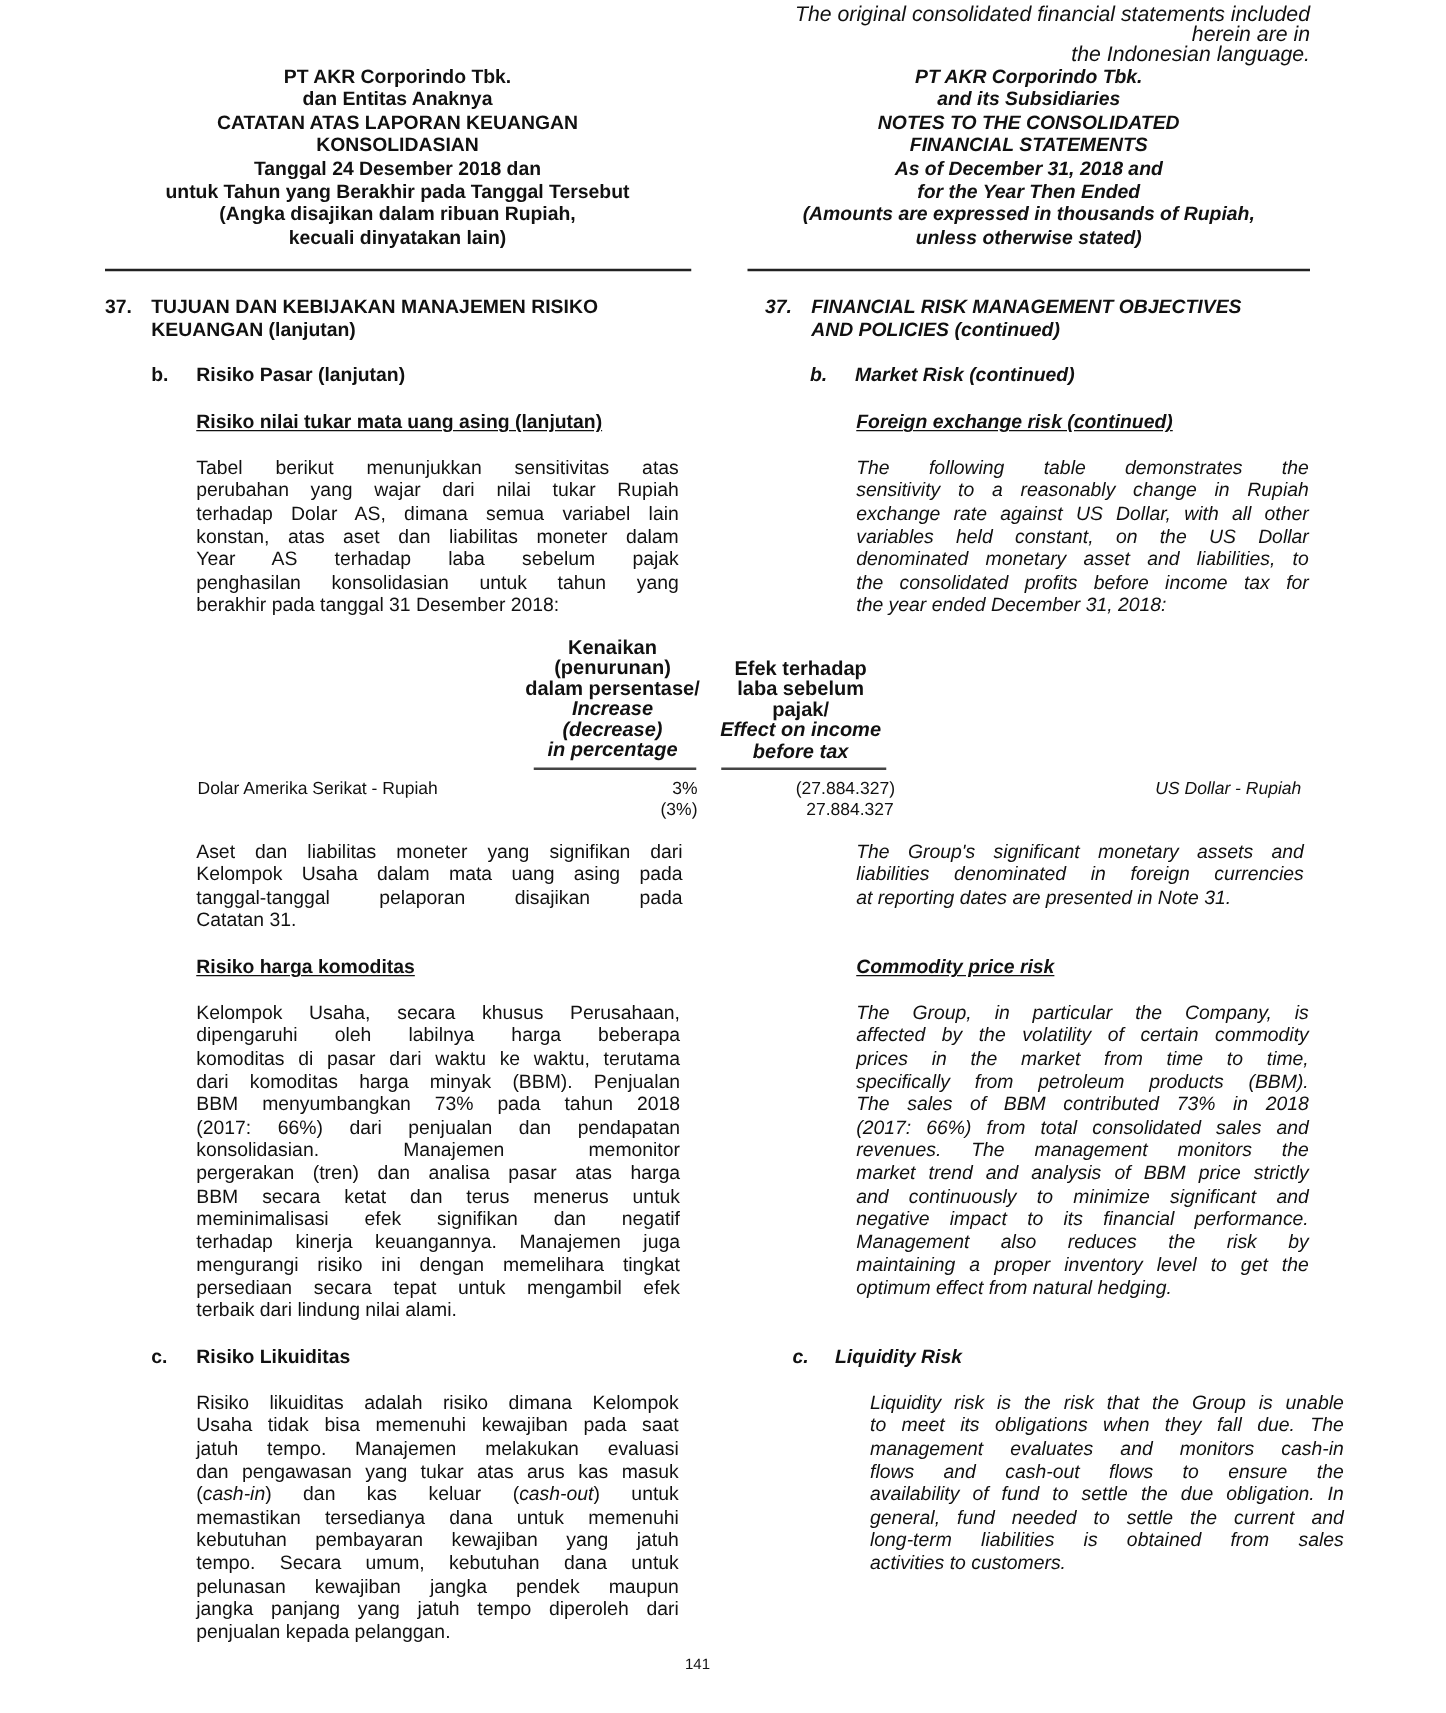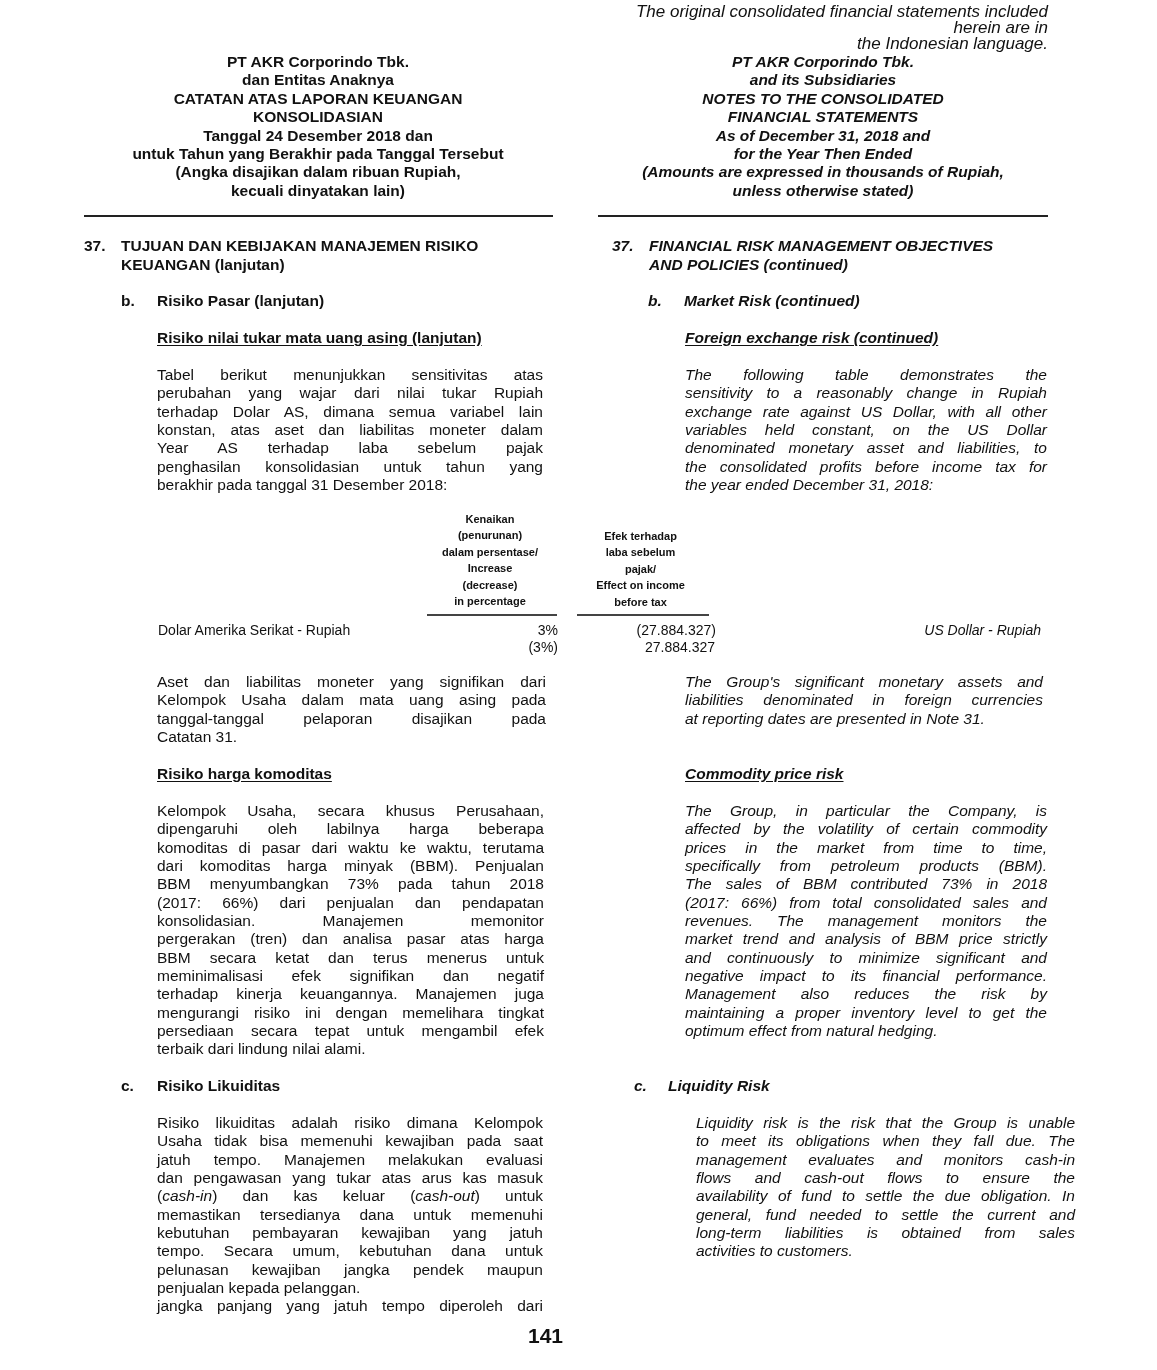--- a/index.html
+++ b/index.html
@@ -30,25 +30,25 @@
   .uh { font-weight: bold; font-size: 15.5px; text-decoration: underline; text-underline-offset: 2px; white-space: nowrap; }
 
   .para {
     font-size: 15.5px; line-height: 18.35px; text-align: justify;
     text-align-last: left;
   }
   .para.i { font-style: italic; }
   .para .ln { display: block; text-align: justify; text-align-last: justify; white-space: nowrap; }
   .para .ln.last { text-align-last: left; }
 
-  .th { font-weight: bold; font-size: 11px; line-height: 16.4px; text-align: center; }
-  .th .en { }
+  .th { font-weight: bold; font-size: 16px; line-height: 16.4px; text-align: center; }
+  .th .en { font-style: italic; }
   .th-rule { height: 2px; background: #444; top: 614px; }
   .cell { font-size: 14px; line-height: 16.5px; white-space: nowrap; }
-  .pagenum { left: 528px; top: 1324px; width: 60px; font-size: 21px; font-weight: bold; }
+  .pagenum { left: 528px; top: 1324px; width: 60px; text-align: center; font-size: 12px; }
 </style>
 </head>
 <body>
 
 <div class="abs disclaimer">
   <div>The original consolidated financial statements included herein are in</div>
   <div>the Indonesian language.</div>
 </div>
 
 <div class="abs hdr left">
@@ -208,22 +208,22 @@
 <div class="abs para" style="left:157px; top:1114px; width:386px;">
   <span class="ln">Risiko likuiditas adalah risiko dimana Kelompok</span>
   <span class="ln">Usaha tidak bisa memenuhi kewajiban pada saat</span>
   <span class="ln">jatuh tempo. Manajemen melakukan evaluasi</span>
   <span class="ln">dan pengawasan yang tukar atas arus kas masuk</span>
   <span class="ln">(<i>cash-in</i>) dan kas keluar (<i>cash-out</i>) untuk</span>
   <span class="ln">memastikan tersedianya dana untuk memenuhi</span>
   <span class="ln">kebutuhan pembayaran kewajiban yang jatuh</span>
   <span class="ln">tempo. Secara umum, kebutuhan dana untuk</span>
   <span class="ln">pelunasan kewajiban jangka pendek maupun</span>
+  <span class="ln">jangka panjang yang jatuh tempo diperoleh dari</span>
   <span class="ln last">penjualan kepada pelanggan.</span>
-  <span class="ln">jangka panjang yang jatuh tempo diperoleh dari</span>
 </div>
 <div class="abs para i" style="left:668px; top:1114px; width:379px;margin-left:28px;">
   <span class="ln">Liquidity risk is the risk that the Group is unable</span>
   <span class="ln">to meet its obligations when they fall due. The</span>
   <span class="ln">management evaluates and monitors cash-in</span>
   <span class="ln">flows and cash-out flows to ensure the</span>
   <span class="ln">availability of fund to settle the due obligation. In</span>
   <span class="ln">general, fund needed to settle the current and</span>
   <span class="ln">long-term liabilities is obtained from sales</span>
   <span class="ln last">activities to customers.</span>

